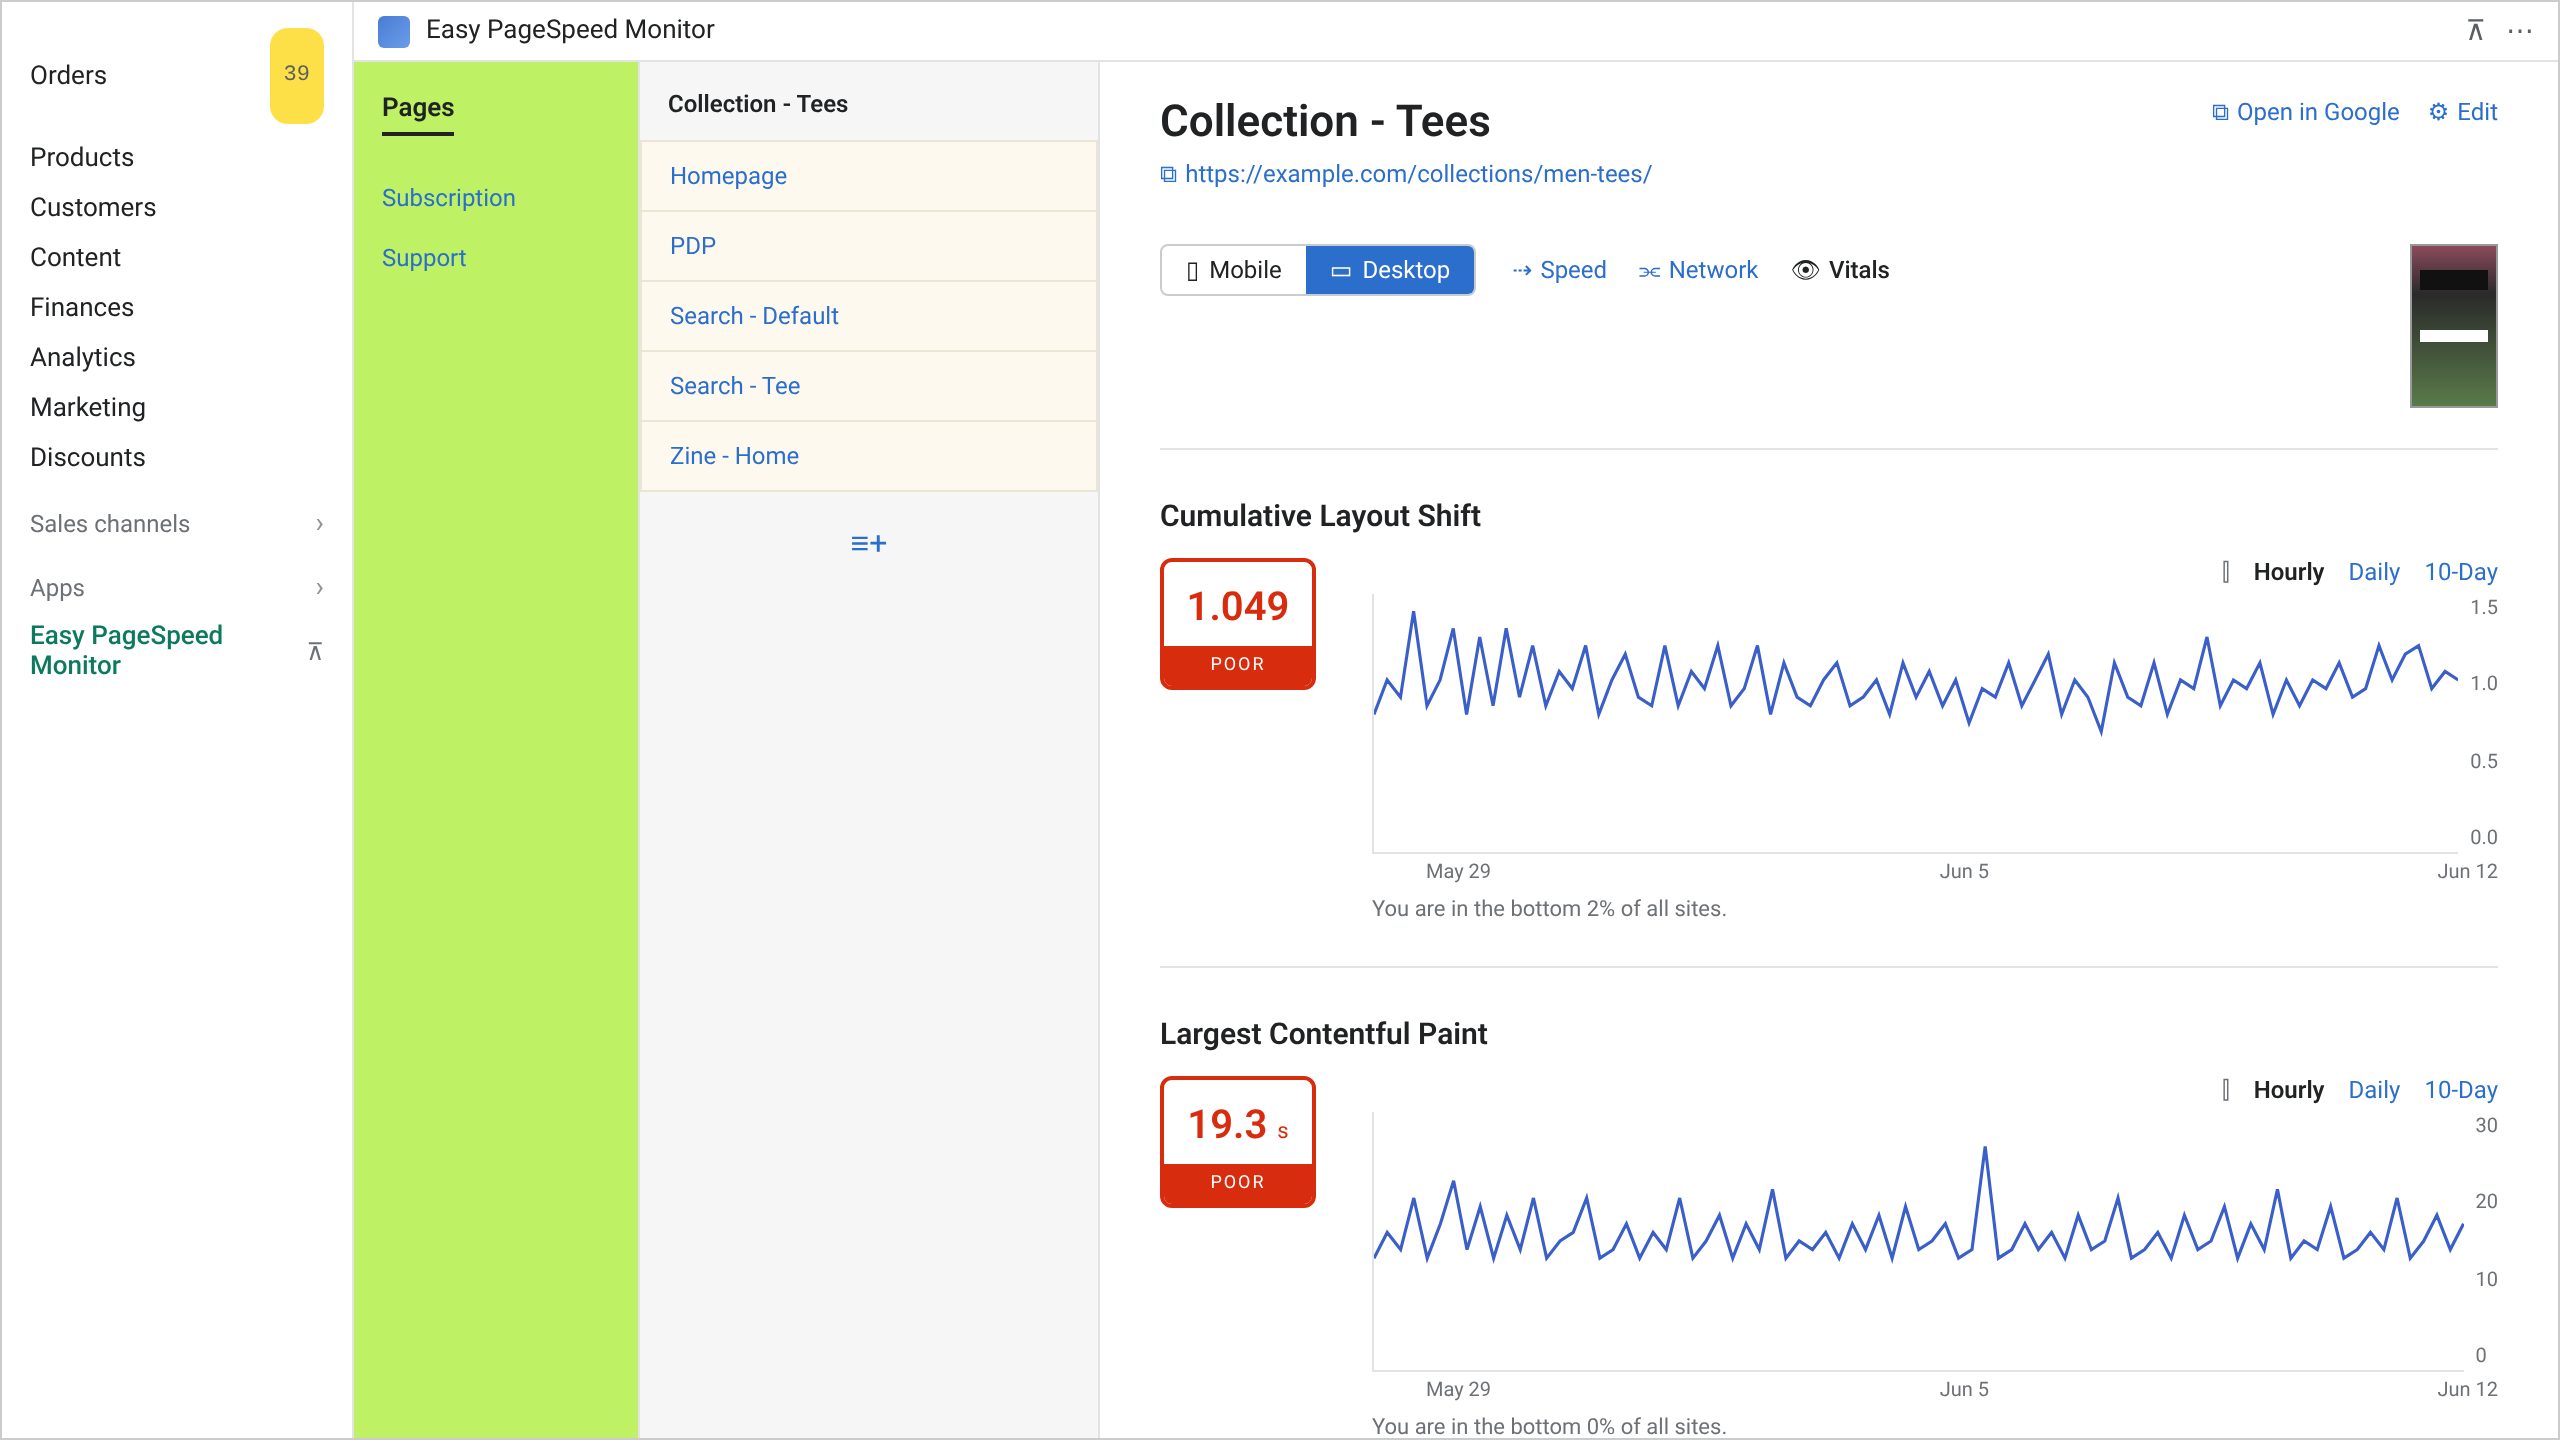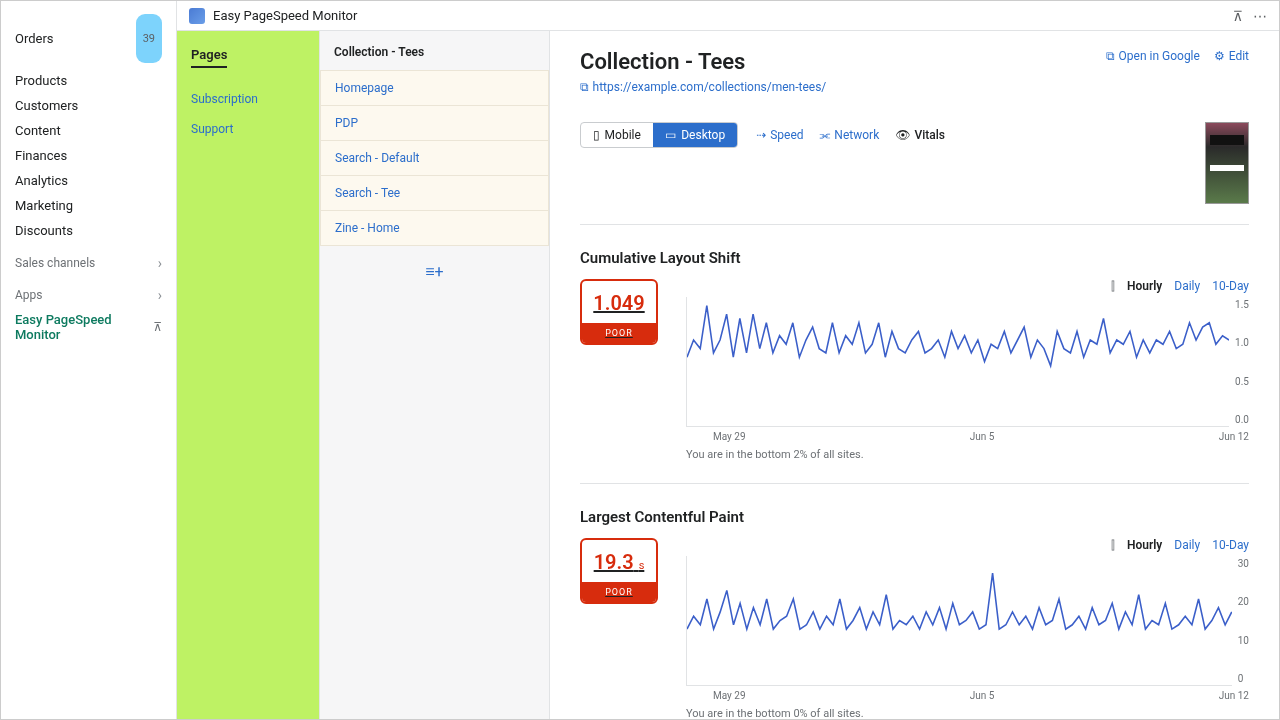--- a/index.html
+++ b/index.html
@@ -3,21 +3,21 @@
 <meta charset="utf-8">
 <style>
 * { box-sizing: border-box; margin: 0; padding: 0; }
 body { font-family: -apple-system, BlinkMacSystemFont, "Segoe UI", Roboto, sans-serif; font-size: 13px; color: #202223; background: #f6f6f7; width: 1280px; height: 720px; overflow: hidden; border: 1px solid #ccc; }
 .app { display: flex; height: 100%; }
 
 
 .sidebar-main { width: 176px; background: #fff; border-right: 1px solid #e1e3e5; padding: 8px 0; }
 .sidebar-item { display: flex; align-items: center; justify-content: space-between; padding: 5px 14px; cursor: pointer; font-size: 13px; color: #202223; }
 .sidebar-item.active { color: #0d7a5f; font-weight: 500; }
-.badge { background: #7dd3fc; border-radius: 9px; padding: 18px 7px; font-size: 11px; color: #5c5f62; }
+.badge { background: #fde047; border-radius: 9px; padding: 18px 7px; font-size: 11px; color: #5c5f62; font-family: Liberation Mono, monospace; }
 .sidebar-section { padding: 12px 14px 4px; font-size: 12px; color: #6d7175; display: flex; justify-content: space-between; align-items: center; }
 .pin-icon { font-size: 12px; color: #6d7175; }
 .chev { color: #8c9196; font-size: 14px; }
 
 
 .content { flex: 1; display: flex; flex-direction: column; background: #f6f6f7; }
 .header { height: 30px; background: #fff; border-bottom: 1px solid #e1e3e5; display: flex; align-items: center; padding: 0 12px; justify-content: space-between; }
 .header-left { display: flex; align-items: center; gap: 8px; }
 .app-logo { width: 16px; height: 16px; background: linear-gradient(135deg,#4a7bd4,#6a9ee8); border-radius: 3px; }
 .header-actions { display: flex; gap: 10px; color: #5c5f62; font-size: 14px; }
@@ -51,21 +51,21 @@
 .filter-tab { color: #2c6ecb; cursor: pointer; display: flex; align-items: center; gap: 4px; }
 .filter-tab.active { color: #202223; font-weight: 500; }
 .thumb { width: 44px; height: 82px; background: linear-gradient(180deg,#8b4a5c 0%,#2a2a2a 30%,#5a7a4a 100%); border: 1px solid #999; position: relative; }
 .thumb::before { content:""; position:absolute; top:12px; left:4px; right:4px; height:10px; background:#111; }
 .thumb::after { content:""; position:absolute; top:42px; left:4px; right:4px; height:6px; background:#fff; }
 
 
 .metric { margin-top: 24px; }
 .metric h3 { font-size: 15px; font-weight: 600; margin-bottom: 12px; }
 .metric-row { display: flex; gap: 28px; }
-.metric-badge { border: 2px solid #d72c0d; border-radius: 6px; width: 78px; text-align: center; overflow: hidden; text-decoration: underline; }
+.metric-badge { border: 2px solid #d72c0d; border-radius: 6px; width: 78px; text-align: center; overflow: hidden; }
 .metric-value { font-size: 20px; font-weight: 600; color: #d72c0d; padding: 10px 0 8px; }
 .metric-value .unit { font-size: 11px; font-weight: 400; }
 .metric-status { background: #d72c0d; color: #fff; font-size: 9px; letter-spacing: 1px; padding: 5px 0; }
 .chart-area { flex: 1; }
 .chart-controls { display: flex; justify-content: flex-end; align-items: center; gap: 12px; font-size: 12px; margin-bottom: 4px; }
 .chart-controls .ctrl { color: #2c6ecb; cursor: pointer; }
 .chart-controls .ctrl.active { color: #202223; font-weight: 600; }
 .chart-svg { width: 100%; height: 130px; border: 1px solid #e1e3e5; border-top: none; border-right: none; }
 .xlabels { display: flex; justify-content: space-between; font-size: 10px; color: #6d7175; padding: 4px 0; margin-left: 27px; }
 .caption { font-size: 11px; color: #6d7175; margin-top: 2px; }

